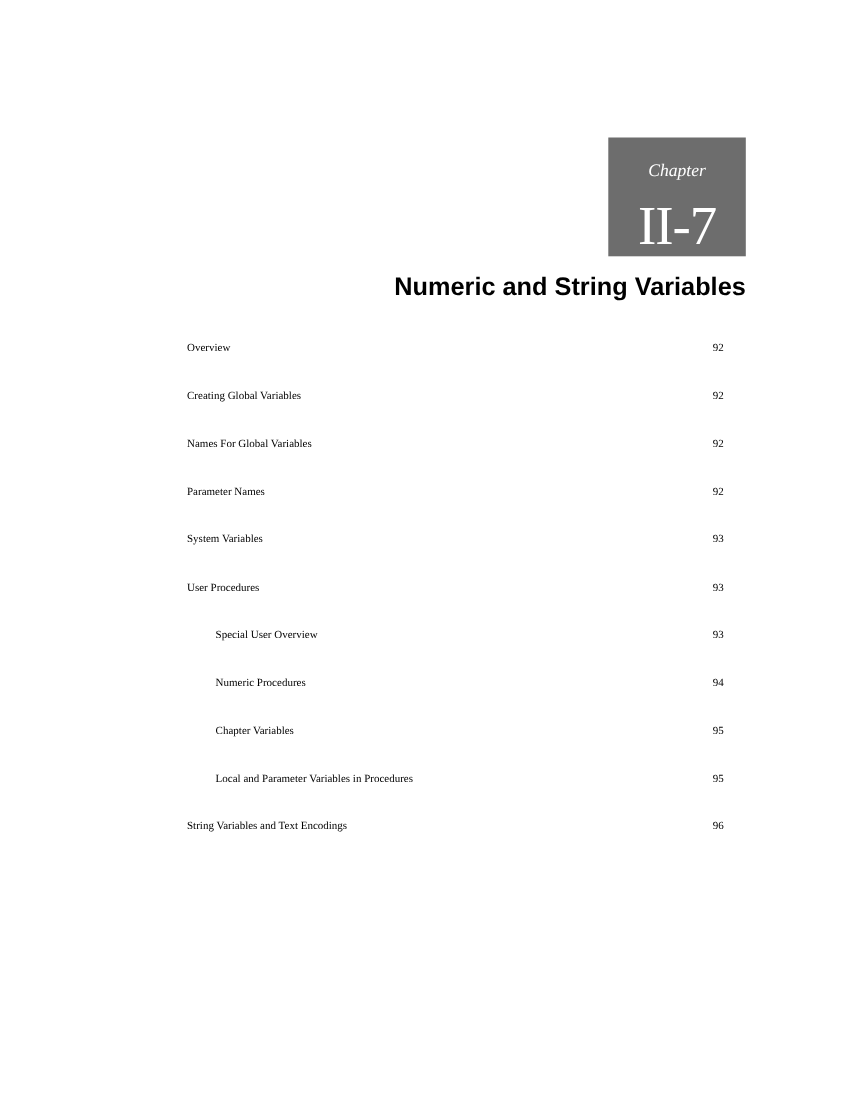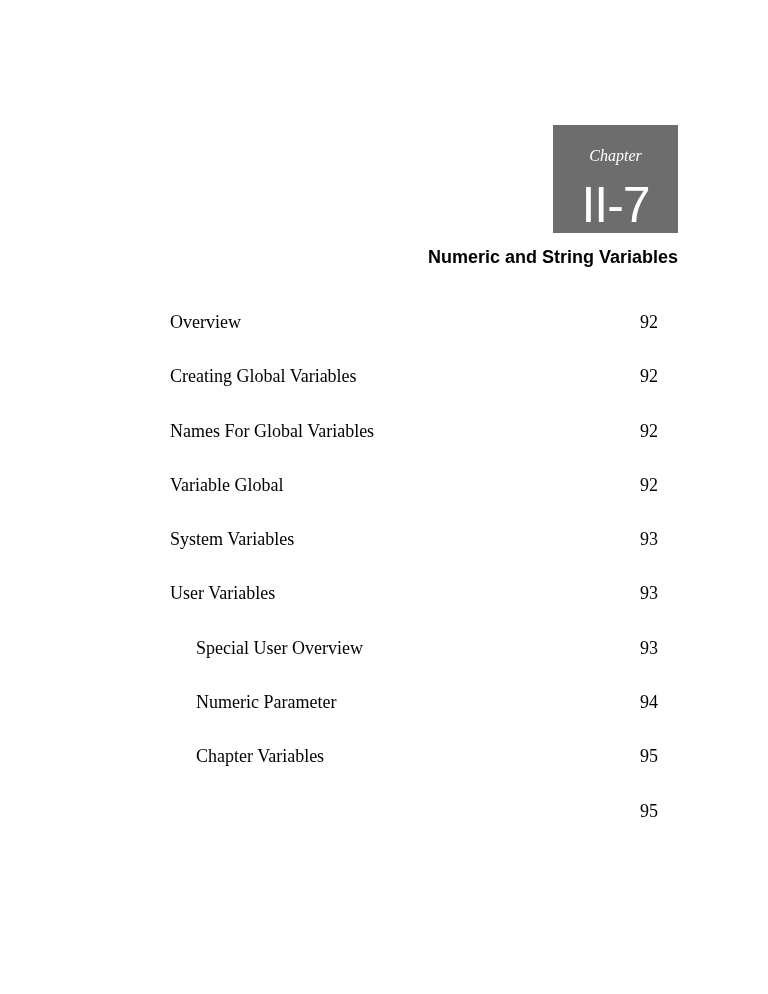--- a/index.html
+++ b/index.html
@@ -16,45 +16,45 @@
     text-align: center;
     padding-top: 12px;
   }
   .chapter-label {
     font-style: italic;
     font-family: Georgia, serif;
     font-size: 16px;
     margin-bottom: 2px;
   }
   .chapter-number {
-    font-family: Liberation Sans, sans-serif;
+    font-family: Liberation Serif, serif;
     font-size: 50px;
     line-height: 1.2;
     font-weight: normal;
     letter-spacing: -1px;
   }
   .title {
     position: absolute;
     top: 207px;
     right: 110px;
     font-family: Arial, Helvetica, sans-serif;
     font-weight: bold;
-    font-size: 18px;
+    font-size: 23px;
     text-align: right;
   }
   .toc {
     position: absolute;
     top: 250px;
     left: 110px;
     right: 110px;
   }
   .toc-row {
     display: flex;
     align-items: baseline;
-    font-size: 18px;
+    font-size: 10px;
     line-height: 1.35;
     white-space: nowrap;
   }
   .toc-row.indent .toc-label { padding-left: 26px; }
   .toc-label { flex: 0 0 auto; }
   .toc-dots {
     flex: 1 1 auto;
     overflow: hidden;
     position: relative;
     margin: 0 4px;
@@ -92,48 +92,54 @@
         <span class="toc-label">Creating Global Variables</span>
         <span class="toc-dots"></span>
         <span class="toc-page">92</span>
       </div>
       <div class="toc-row">
         <span class="toc-label">Names For Global Variables</span>
         <span class="toc-dots"></span>
         <span class="toc-page">92</span>
       </div>
       <div class="toc-row">
-        <span class="toc-label">Variable Global</span>
+        <span class="toc-label">Parameter Names</span>
         <span class="toc-dots"></span>
         <span class="toc-page">92</span>
       </div>
       <div class="toc-row">
         <span class="toc-label">System Variables</span>
         <span class="toc-dots"></span>
         <span class="toc-page">93</span>
       </div>
       <div class="toc-row">
-        <span class="toc-label">User Variables</span>
+        <span class="toc-label">User Procedures</span>
         <span class="toc-dots"></span>
         <span class="toc-page">93</span>
       </div>
       <div class="toc-row indent">
         <span class="toc-label">Special User Overview</span>
         <span class="toc-dots"></span>
         <span class="toc-page">93</span>
       </div>
       <div class="toc-row indent">
-        <span class="toc-label">Numeric Parameter</span>
+        <span class="toc-label">Numeric Procedures</span>
         <span class="toc-dots"></span>
         <span class="toc-page">94</span>
       </div>
       <div class="toc-row indent">
         <span class="toc-label">Chapter Variables</span>
         <span class="toc-dots"></span>
         <span class="toc-page">95</span>
       </div>
       <div class="toc-row indent">
+        <span class="toc-label">Local and Parameter Variables in Procedures</span>
         <span class="toc-dots"></span>
         <span class="toc-page">95</span>
+      </div>
+      <div class="toc-row">
+        <span class="toc-label">String Variables and Text Encodings</span>
+        <span class="toc-dots"></span>
+        <span class="toc-page">96</span>
       </div>
     </div>
 
 </div>
 
 </body></html>

